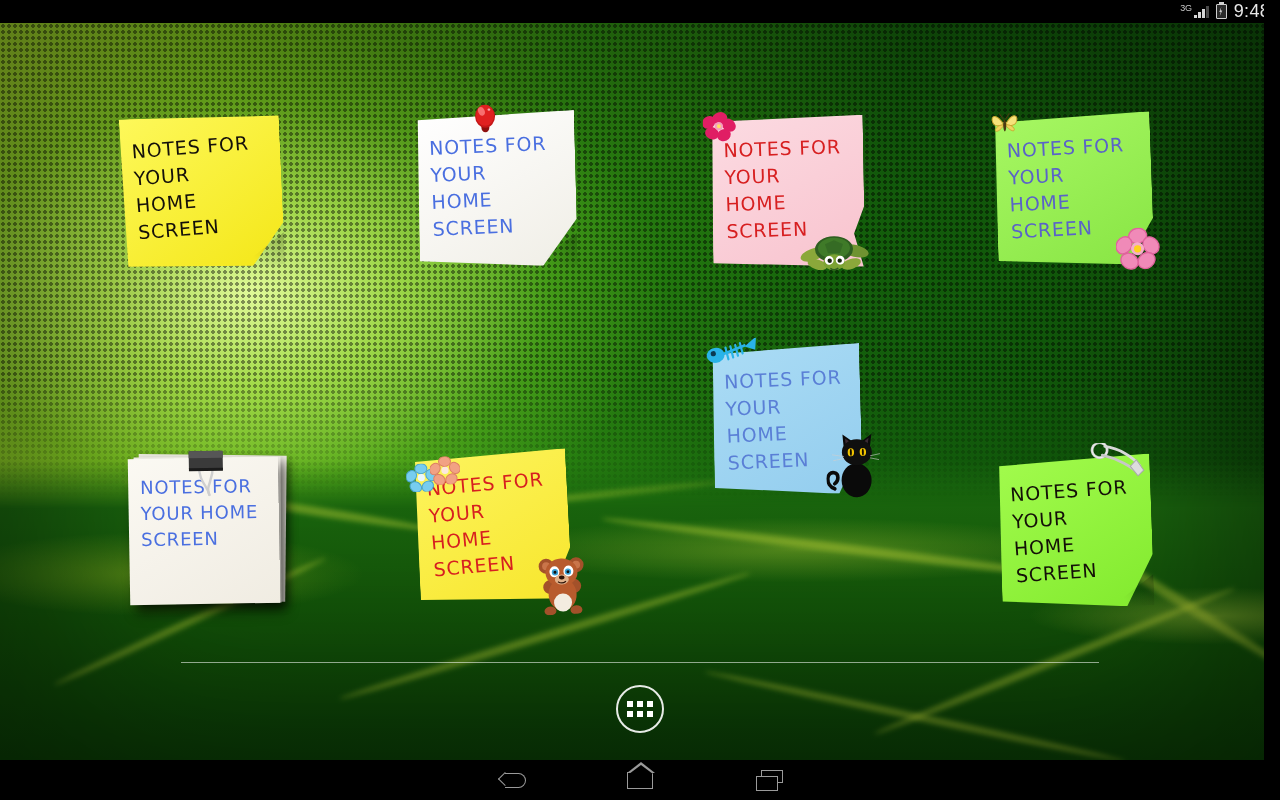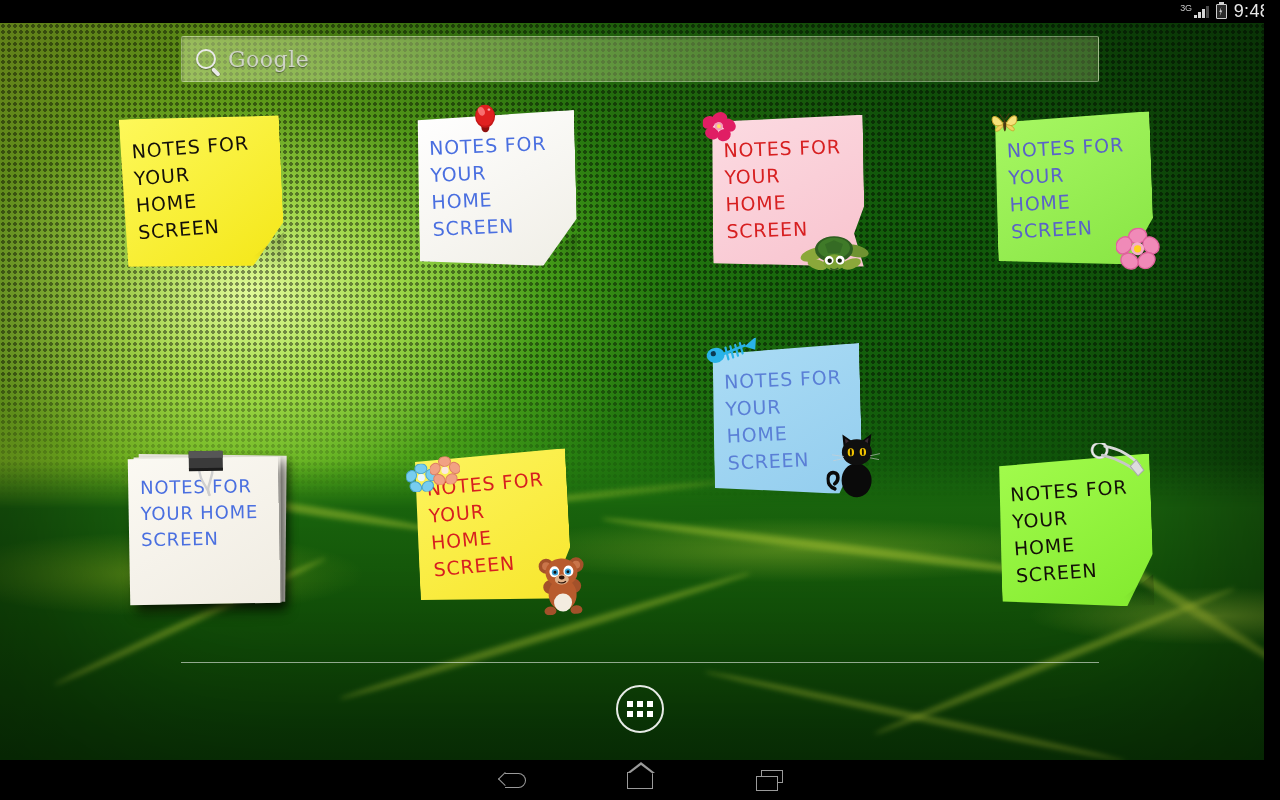--- a/index.html
+++ b/index.html
@@ -168,24 +168,20 @@
     <span class="sig-wrap">
         <i></i>
         <i></i>
         <i></i>
         <i></i>
       </span>
     <span class="batt"></span>
     <span class="sb-clock">9:48</span>
   </div>
 
-  <div id="search-widget">
-    <span class="mag"></span>
-    <span class="g-text">Google</span>
-  </div>
 
   <div class="note" id="n1" style="left:122px; top:116px; width:160px; height:152px; transform:rotate(-2.5deg);">
     <div class="paper" style="background:linear-gradient(145deg,#fdf85a,#f4e718);
                 clip-path:polygon(0 0,100% 2%,100% 72%,80% 100%,2% 97%);"></div>
     <div class="curl" style="clip-path:polygon(100% 30%,100% 100%,18% 100%);"></div>
     <div class="note-text" style="color:#14100a; transform:rotate(-2deg); font-size:19px;">Notes for
 your
 home
 screen</div>
   </div>

